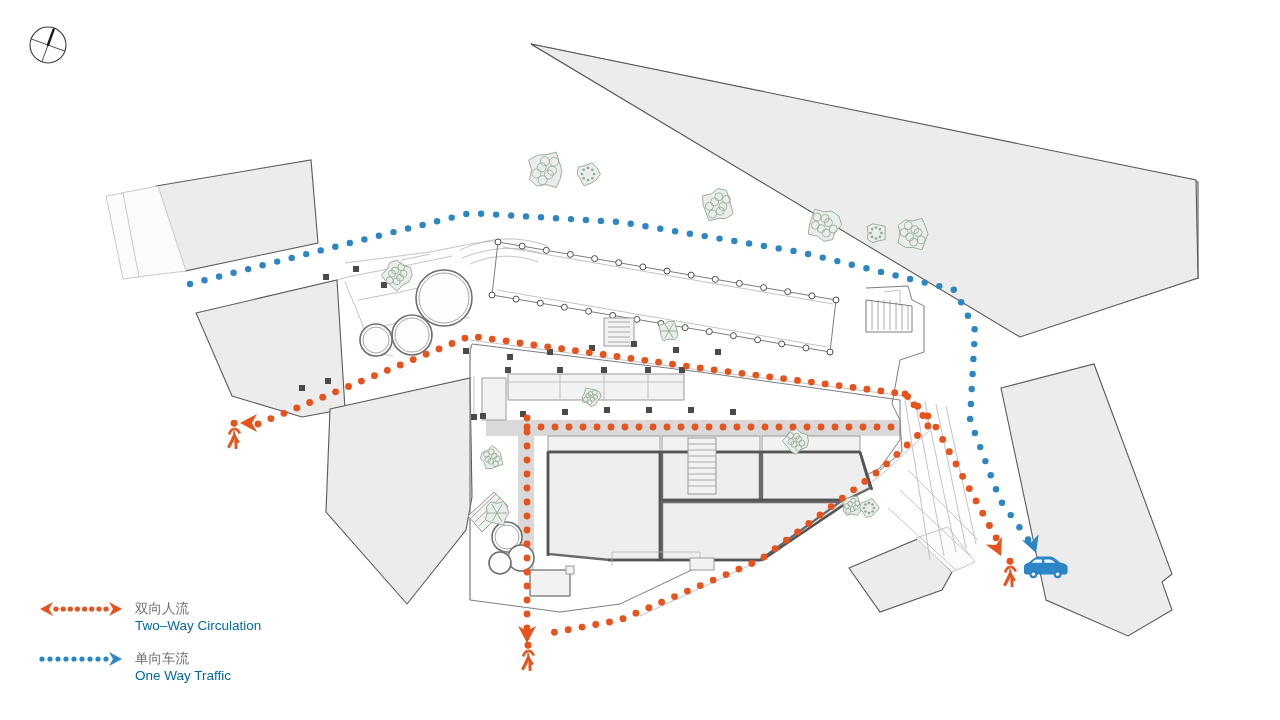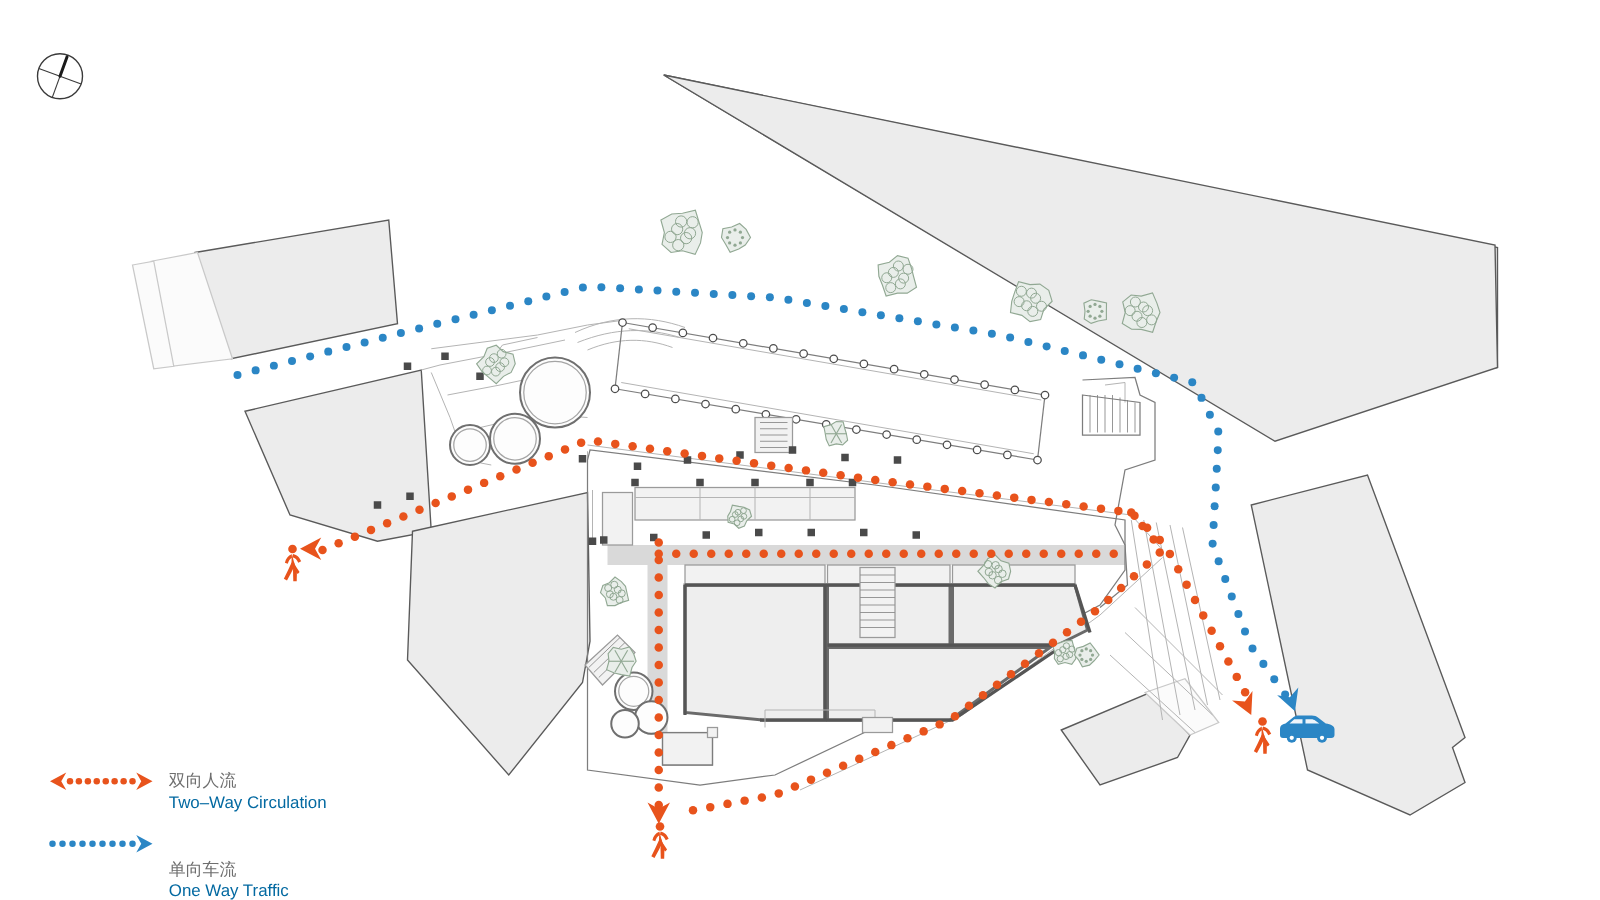--- a/index.html
+++ b/index.html
@@ -10,21 +10,21 @@
   }
   body {
     width: 1280px;
     height: 720px;
     overflow: hidden;
     font-family: "Liberation Sans", "DejaVu Sans", sans-serif;
     position: relative;
   }
   #plan-root {
     position: absolute;
-    left: 0; top: 16px;
+    left: 0; top: 0;
     width: 1280px;
     height: 610px;
   }
   svg.plan-canvas {
     display: block;
     width: 1280px;
     height: 720px;
   }
   .bldg-mass {
     fill: #ececec;
@@ -97,21 +97,21 @@
   }
   .legend-text-block {
     position: absolute;
     font-size: 13.5px;
     color: #6e6e6e;
     line-height: 17px;
     white-space: nowrap;
   }
   .legend-text-block .en { color: #0369a1; }
   #legend-row-ped { left: 135px; top: 600px; }
-  #legend-row-car { left: 135px; top: 650px; margin-top: 21px; }
+  #legend-row-car { left: 135px; top: 650px; }
   .compass-circle {
     fill: none;
     stroke: #3a3a3a;
     stroke-width: 1.1;
   }
   .compass-cross {
     stroke: #3a3a3a;
     stroke-width: 0.9;
   }
   .compass-needle {

